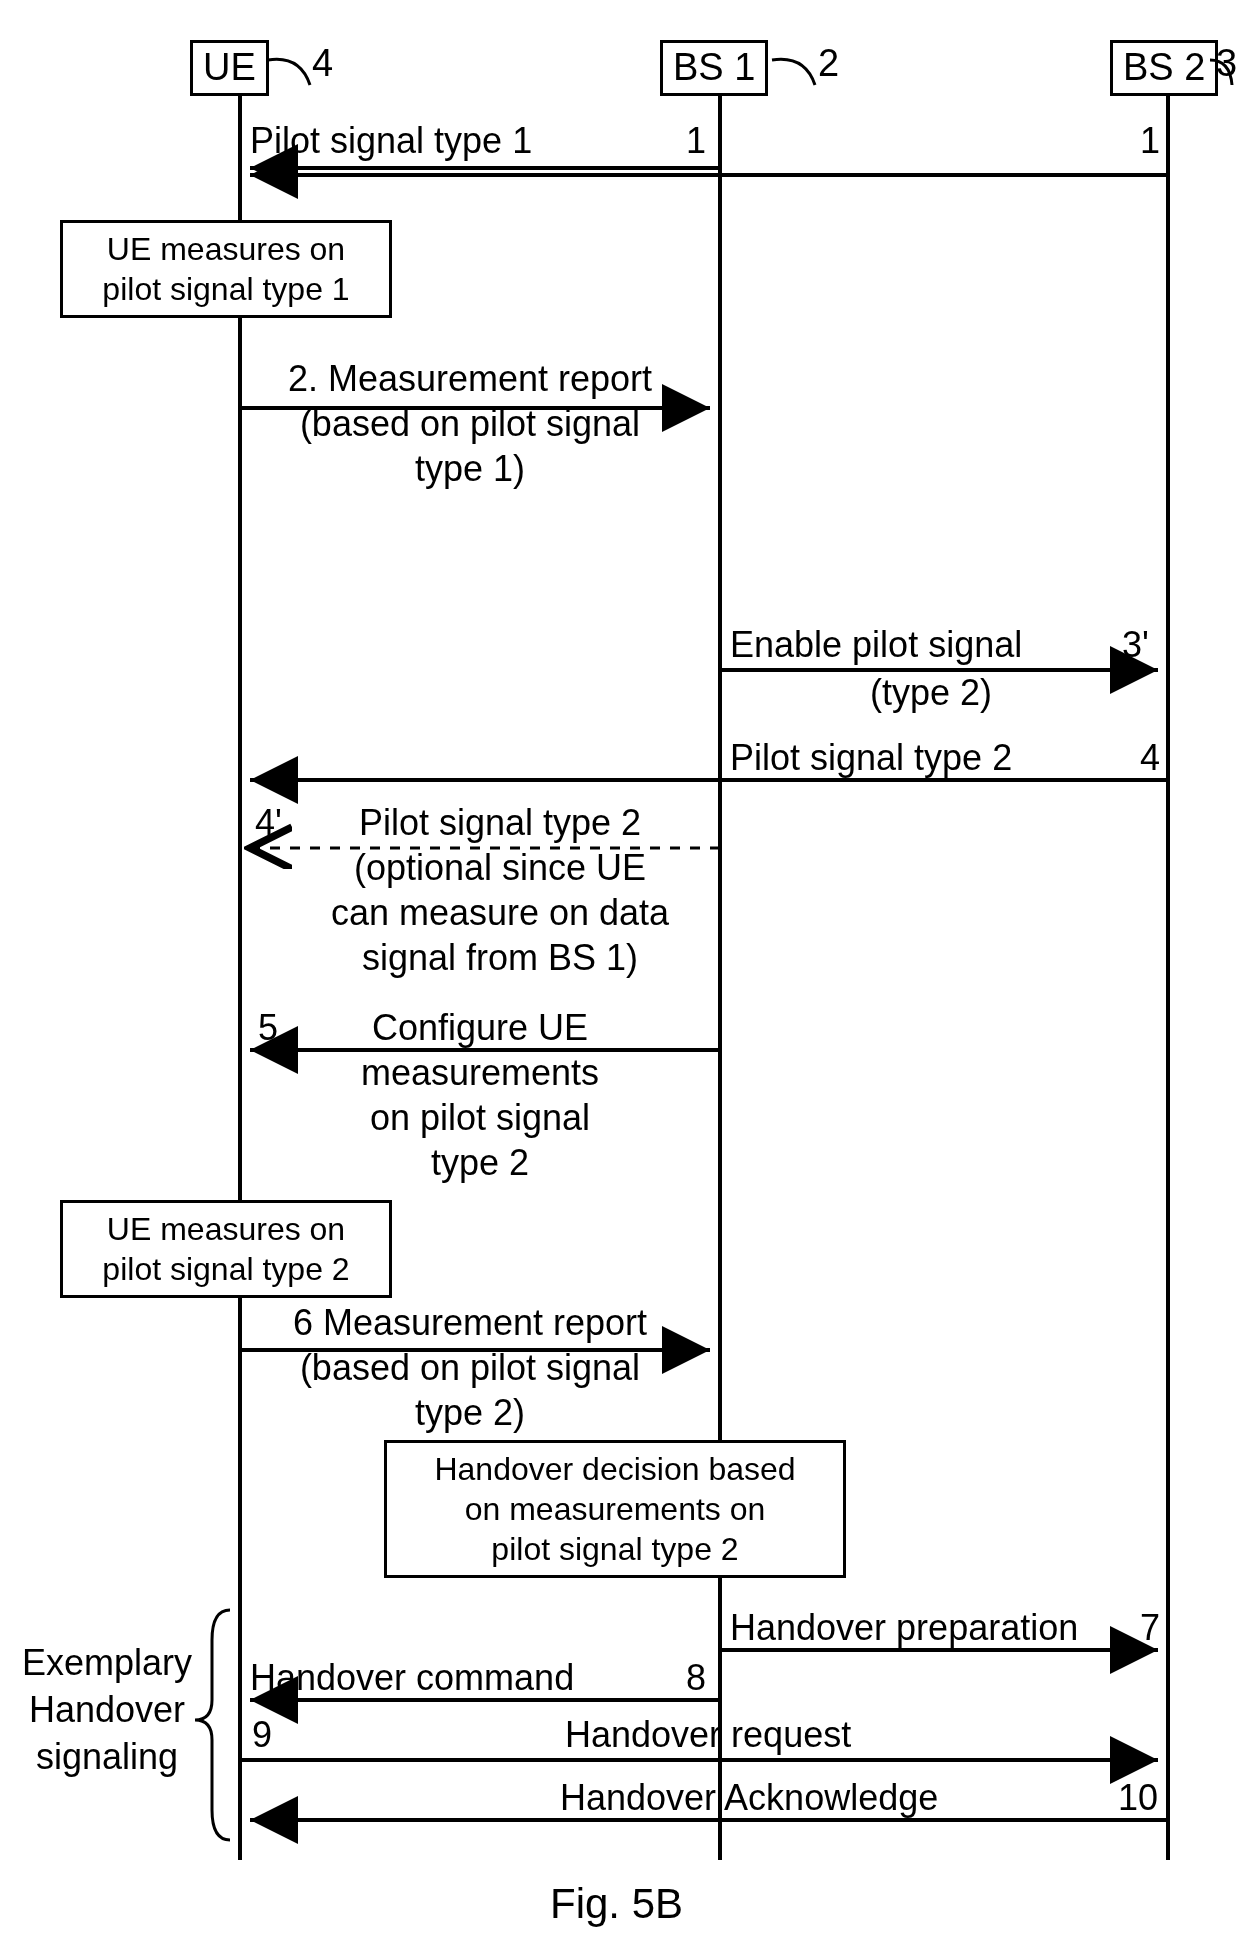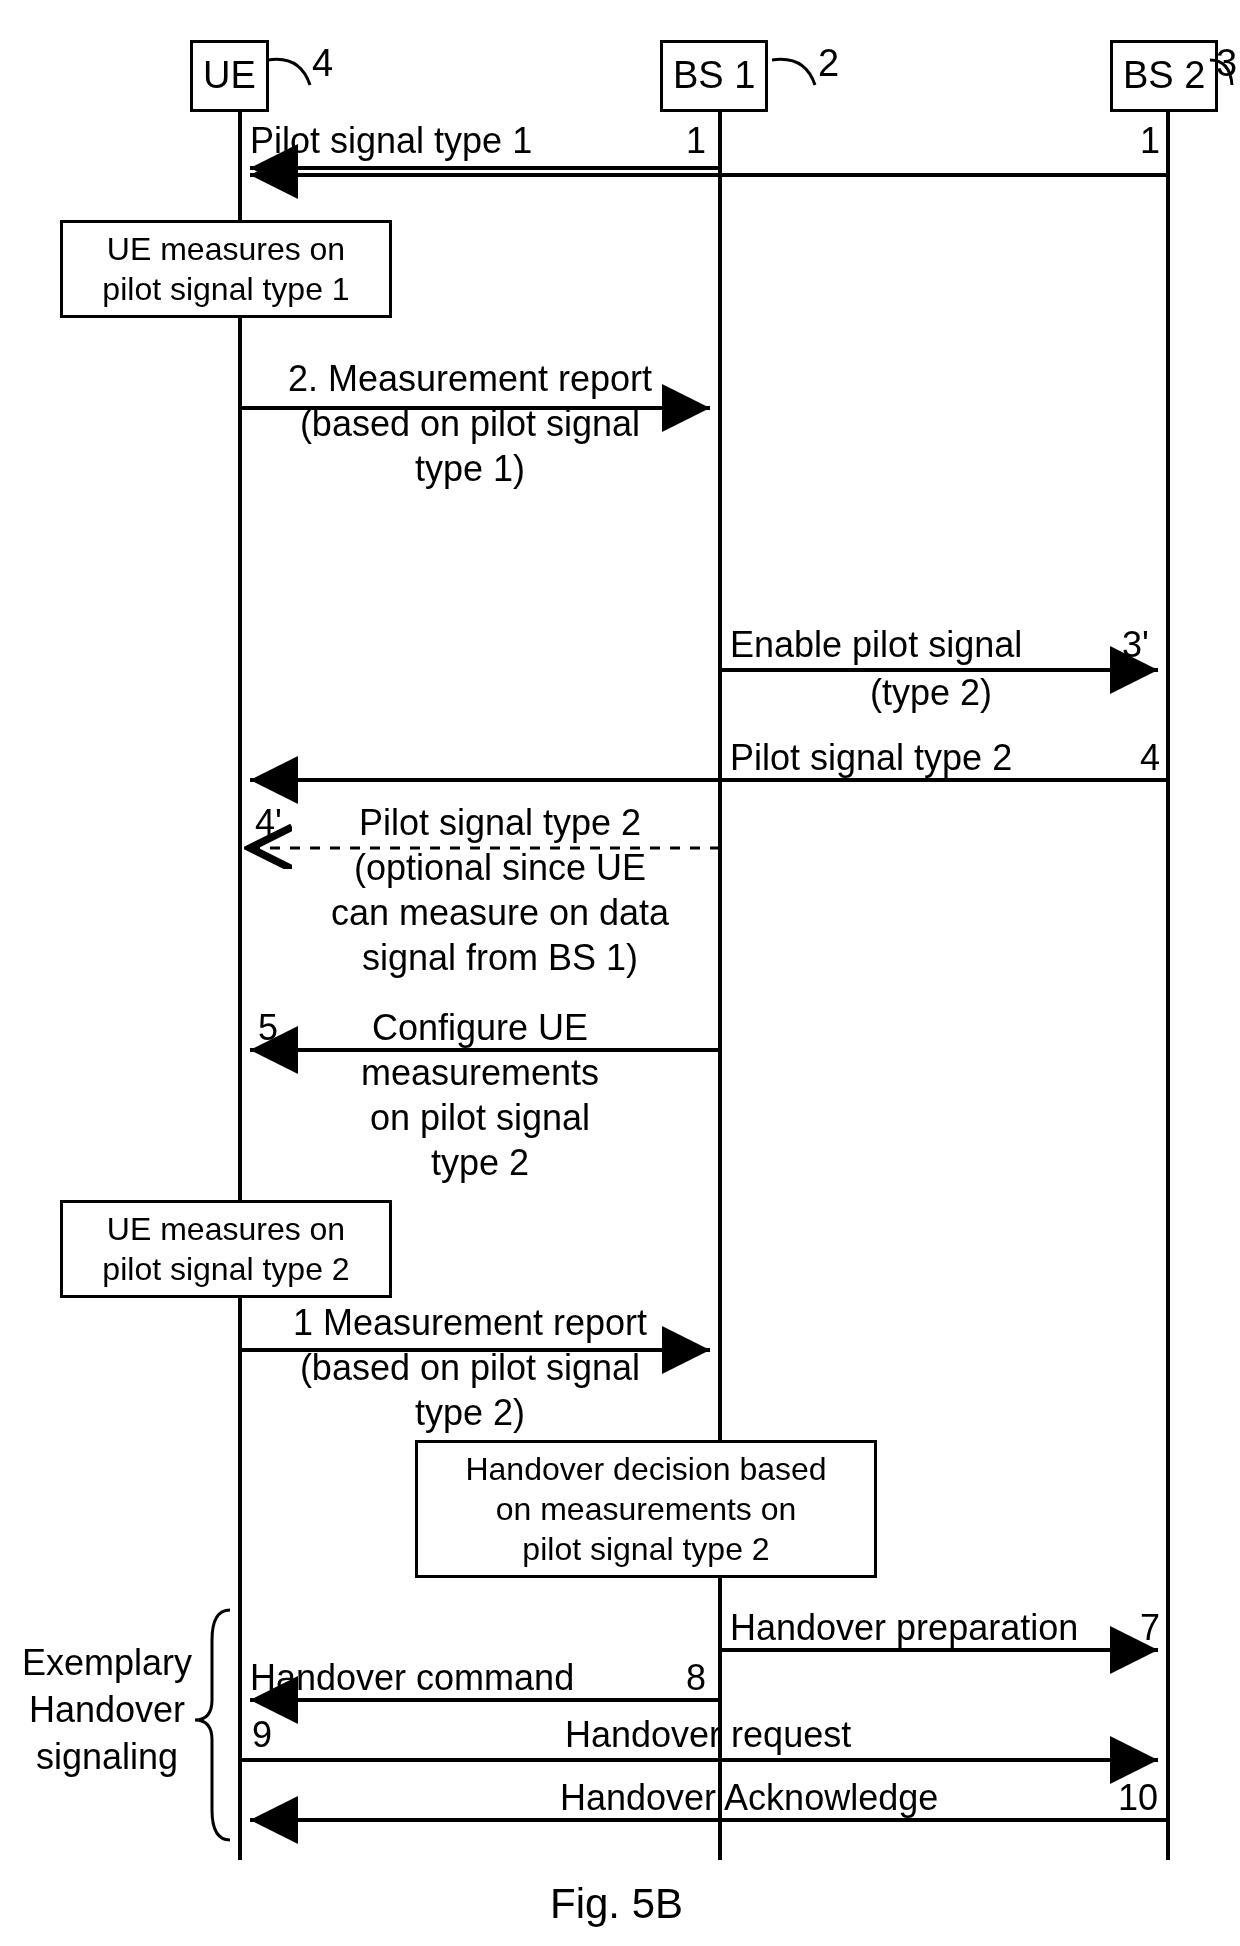--- a/index.html
+++ b/index.html
@@ -19,21 +19,21 @@
     width: 4px;
     background: #000;
   }
   .actor-box {
     position: absolute;
     border: 3px solid #000;
     background: #fff;
     font-size: 38px;
     font-weight: normal;
     text-align: center;
-    padding: 10px 10px;
+    padding: 2px 10px;
     line-height: 1.2;
   }
   .ref-label {
     position: absolute;
     font-size: 38px;
   }
   .note-box {
     position: absolute;
     border: 3px solid #000;
     background: #fff;
@@ -150,41 +150,41 @@
 (optional since UE
 can measure on data
 signal from BS 1)</div>
 
   <div class="msg-label" style="left:258px; top:1005px;">5</div>
   <div class="msg-label" style="left:310px; top:1005px; width:340px; white-space:pre-line;">Configure UE
 measurements
 on pilot signal
 type 2</div>
 
-  <div class="msg-label" style="left:255px; top:1300px; width:430px; white-space:pre-line;">1 Measurement report
+  <div class="msg-label" style="left:255px; top:1300px; width:430px; white-space:pre-line;">6 Measurement report
 (based on pilot signal
 type 2)</div>
 
   <div class="msg-label" style="left:730px; top:1605px; text-align:left;">Handover preparation</div>
   <div class="msg-label" style="left:1140px; top:1605px;">7</div>
 
   <div class="msg-label" style="left:250px; top:1655px; text-align:right;">Handover command</div>
   <div class="msg-label" style="left:686px; top:1655px;">8</div>
 
   <div class="msg-label" style="left:252px; top:1712px;">9</div>
   <div class="msg-label" style="left:565px; top:1712px;">Handover request</div>
 
   <div class="msg-label" style="left:560px; top:1775px;">Handover Acknowledge</div>
   <div class="msg-label" style="left:1118px; top:1775px;">10</div>
 
   <div class="note-box" style="left:60px; top:220px; width:310px; white-space:pre-line;">UE measures on
 pilot signal type 1</div>
   <div class="note-box" style="left:60px; top:1200px; width:310px; white-space:pre-line;">UE measures on
 pilot signal type 2</div>
-  <div class="note-box" style="left:415px; top:1440px; width:440px; white-space:pre-line;">Handover decision based
+  <div class="note-box" style="left:384px; top:1440px; width:440px; white-space:pre-line;">Handover decision based
 on measurements on
 pilot signal type 2</div>
 
   <div class="bracket-label" style="left:12px; top:1640px; width:190px; white-space:pre-line;">Exemplary
 Handover
 signaling</div>
 
   <div class="fig-caption" style="left:550px; top:1880px;">Fig. 5B</div>
 
 </div>

